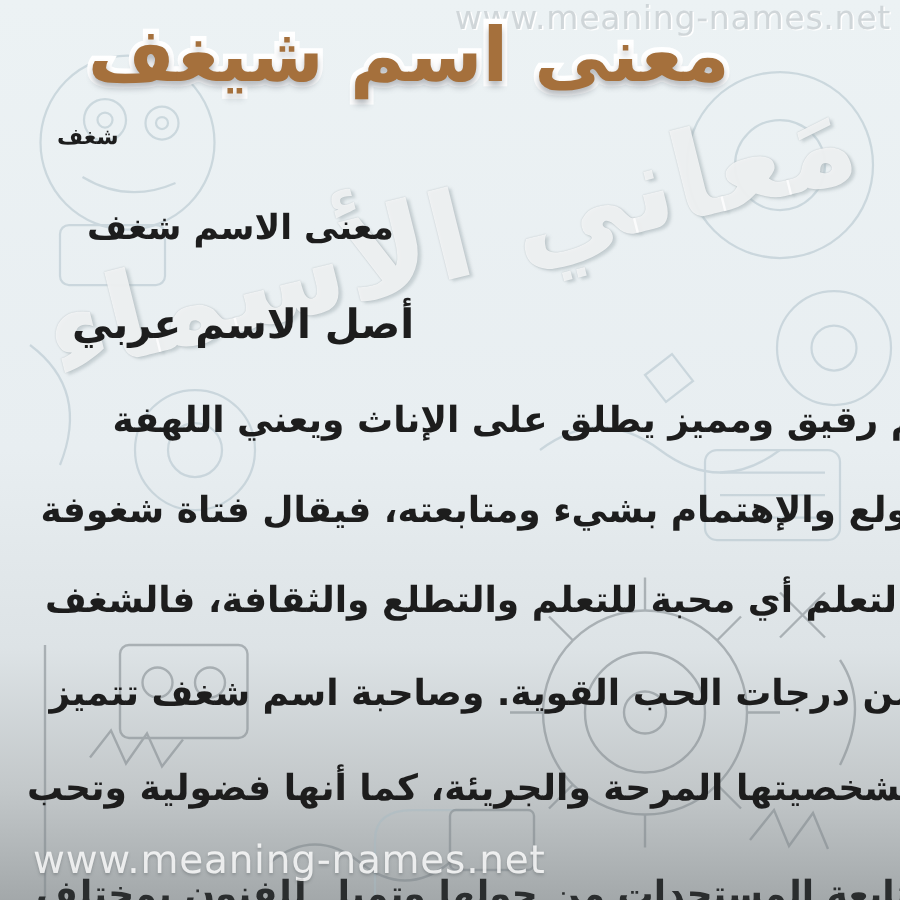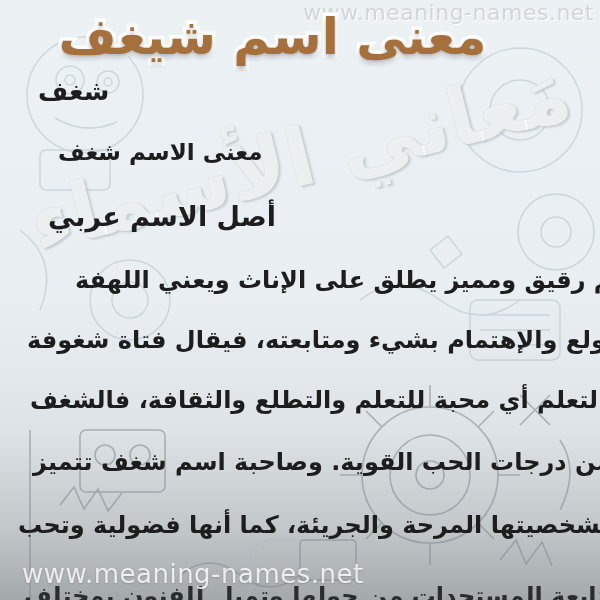--- a/index.html
+++ b/index.html
@@ -39,21 +39,21 @@
     position:absolute;left:22px;top:559px;
     font-size:26px;letter-spacing:0.5px;
     color:rgba(255,255,255,0.82);
     text-shadow:0 1px 2px rgba(80,85,90,0.35);
     white-space:nowrap;
   }
   .bline{
     position:absolute;direction:rtl;white-space:nowrap;
     font-weight:bold;color:#1d1d1d;font-size:24px;line-height:30px;
   }
-  .l1{top:76px;left:38px;font-size:26px;}
+  .l1{top:76px;left:38px;font-size:15px;}
   .l2{top:137px;left:58px;font-size:23px;}
   .l3{top:202px;left:48px;font-size:27px;}
   .l4{top:265px;left:30px;margin-left:45px;}
   .l5{top:325px;left:27px;}
   .l6{top:385px;left:30px;}
   .l7{top:447px;left:33px;}
   .l8{top:510px;left:18px;}
   .l9{top:581px;left:24px;color:#2a2d2e;}
 </style>
 </head>

